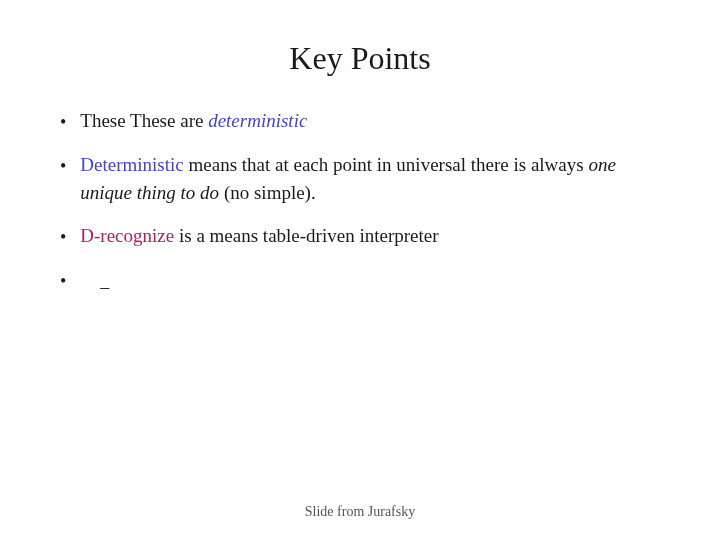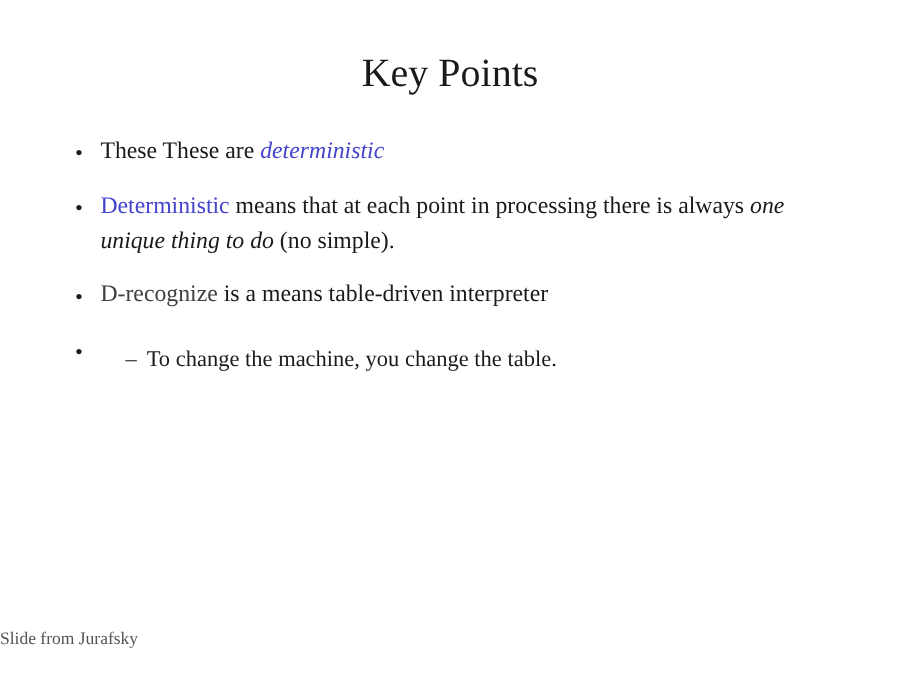--- a/index.html
+++ b/index.html
@@ -65,21 +65,21 @@
     .text-deterministic-italic {
       font-style: italic;
       color: #4444cc;
     }
 
     .text-deterministic {
       color: #4444cc;
     }
 
     .text-d-recognize {
-      color: #404040;
+      color: #be185d;
     }
 
     .text-italic {
       font-style: italic;
     }
 
     .sub-bullet {
       margin-top: 8px;
       margin-left: 20px;
       font-size: 18px;
@@ -88,20 +88,21 @@
       display: flex;
       align-items: flex-start;
     }
 
     .sub-bullet-dash {
       margin-right: 8px;
       flex-shrink: 0;
     }
 
     .slide-footer {
+      text-align: center;
       font-size: 14px;
       color: #555555;
       position: absolute;
       bottom: 20px;
       left: 0;
       right: 0;
     }
   </style>
 </head>
 <body>
@@ -115,37 +116,36 @@
     <li class="bullet-item">
       <span class="bullet-dot">•</span>
       <span class="bullet-content">
         <span>These These are </span><span class="text-deterministic-italic">deterministic</span>
       </span>
     </li>
 
     <li class="bullet-item">
       <span class="bullet-dot">•</span>
       <span class="bullet-content">
-        <span class="text-deterministic">Deterministic</span><span> means that at each point in processing there is always </span><span class="text-italic">one unique thing to do</span><span> (no simple).</span>
+        <span class="text-deterministic">Deterministic</span><span> means that at each point in universal there is always </span><span class="text-italic">one unique thing to do</span><span> (no simple).</span>
       </span>
     </li>
 
     <li class="bullet-item">
       <span class="bullet-dot">•</span>
       <span class="bullet-content">
         <span class="text-d-recognize">D-recognize</span><span> is a means table-driven interpreter</span>
       </span>
     </li>
 
     <li class="bullet-item">
       <span class="bullet-dot">•</span>
       <span class="bullet-content">
         <div class="sub-bullet">
           <span class="sub-bullet-dash">–</span>
-          <span>To change the machine, you change the table.</span>
         </div>
       </span>
     </li>
 
   </ul>
 
   <div class="slide-footer">Slide from Jurafsky</div>
 
 </div>
 

